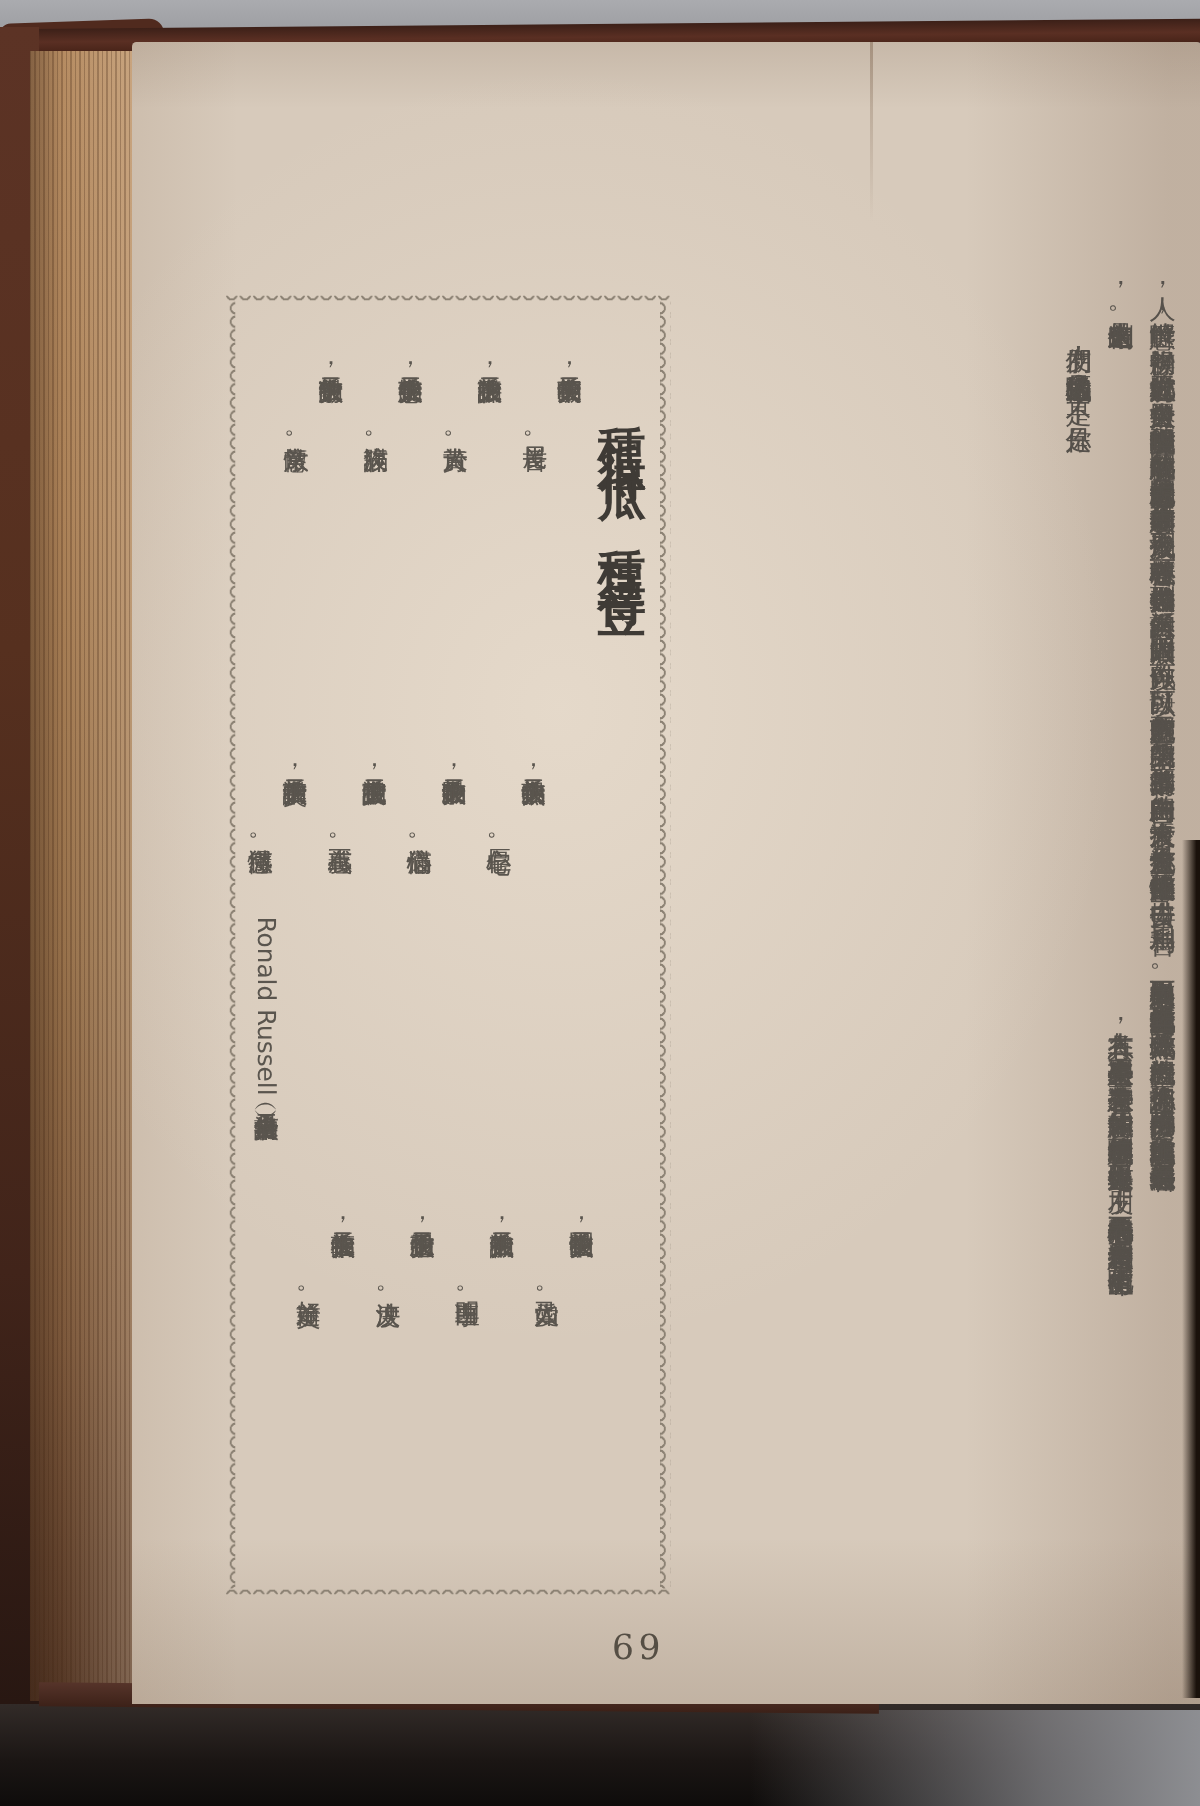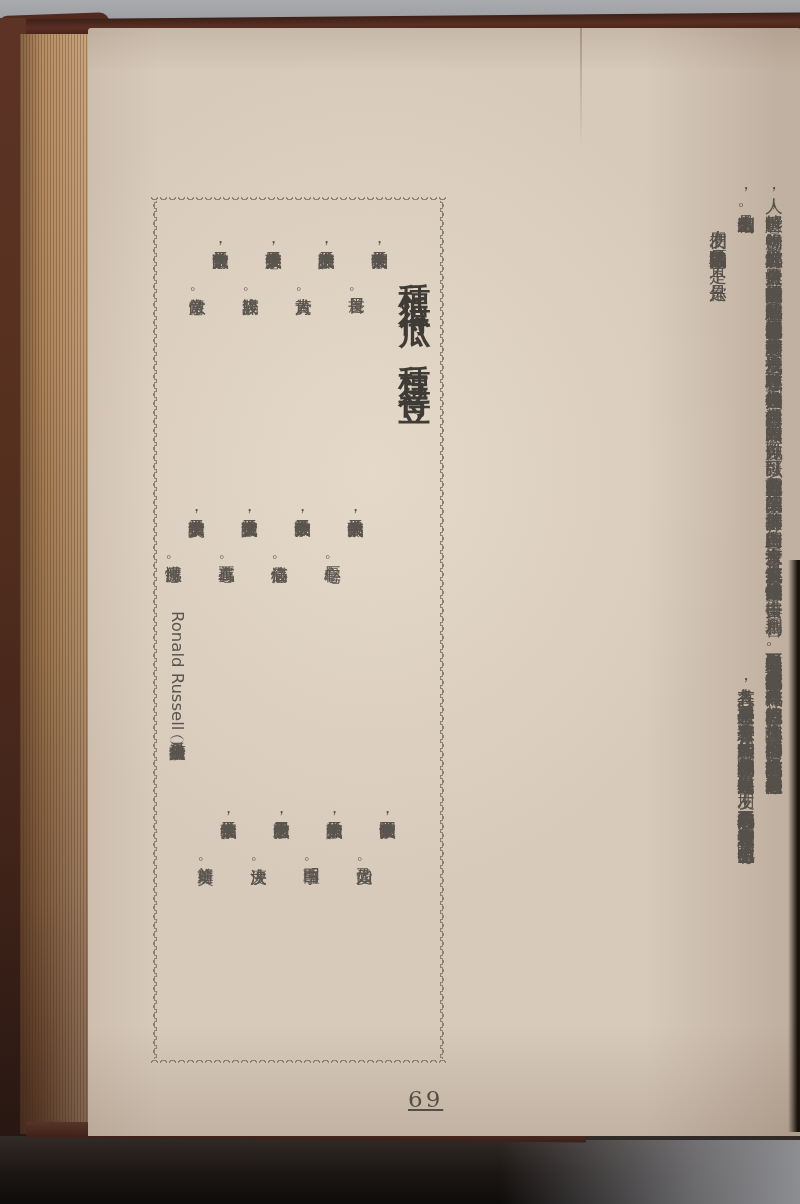--- a/index.html
+++ b/index.html
@@ -54,21 +54,21 @@
   .qband{position:absolute;writing-mode:vertical-rl;text-orientation:mixed;height:256px;font-size:16.5px;line-height:23px;color:#5a554e;}
   .band1{top:42px;right:56px;}
   .band2{top:310px;right:80px;}
   .band3{top:612px;right:48px;}
   .qpair{display:block;margin-left:7px;}
   .qpair span{display:block;}
   .qpair .result{padding-top:46px;}
   .qattr{position:absolute;left:16px;top:414px;height:440px;writing-mode:vertical-rl;text-orientation:mixed;
          font-size:16.5px;line-height:22px;color:#5a554e;}
 
-  .pagenum{left:408px;top:1086px;font-family:"DejaVu Serif",serif;font-size:23px;letter-spacing:3px;color:#554e44;text-decoration:underline;}
+  .pagenum{left:408px;top:1086px;font-family:"DejaVu Serif",serif;font-size:23px;letter-spacing:3px;color:#554e44;}
 </style>
 </head>
 <body>
 
 <div class="stage">
 
   <div class="abs cover-corner"></div>
   <div class="abs cover-top"></div>
   <div class="abs cover-left"></div>
   <div class="abs fore-edge"></div>

